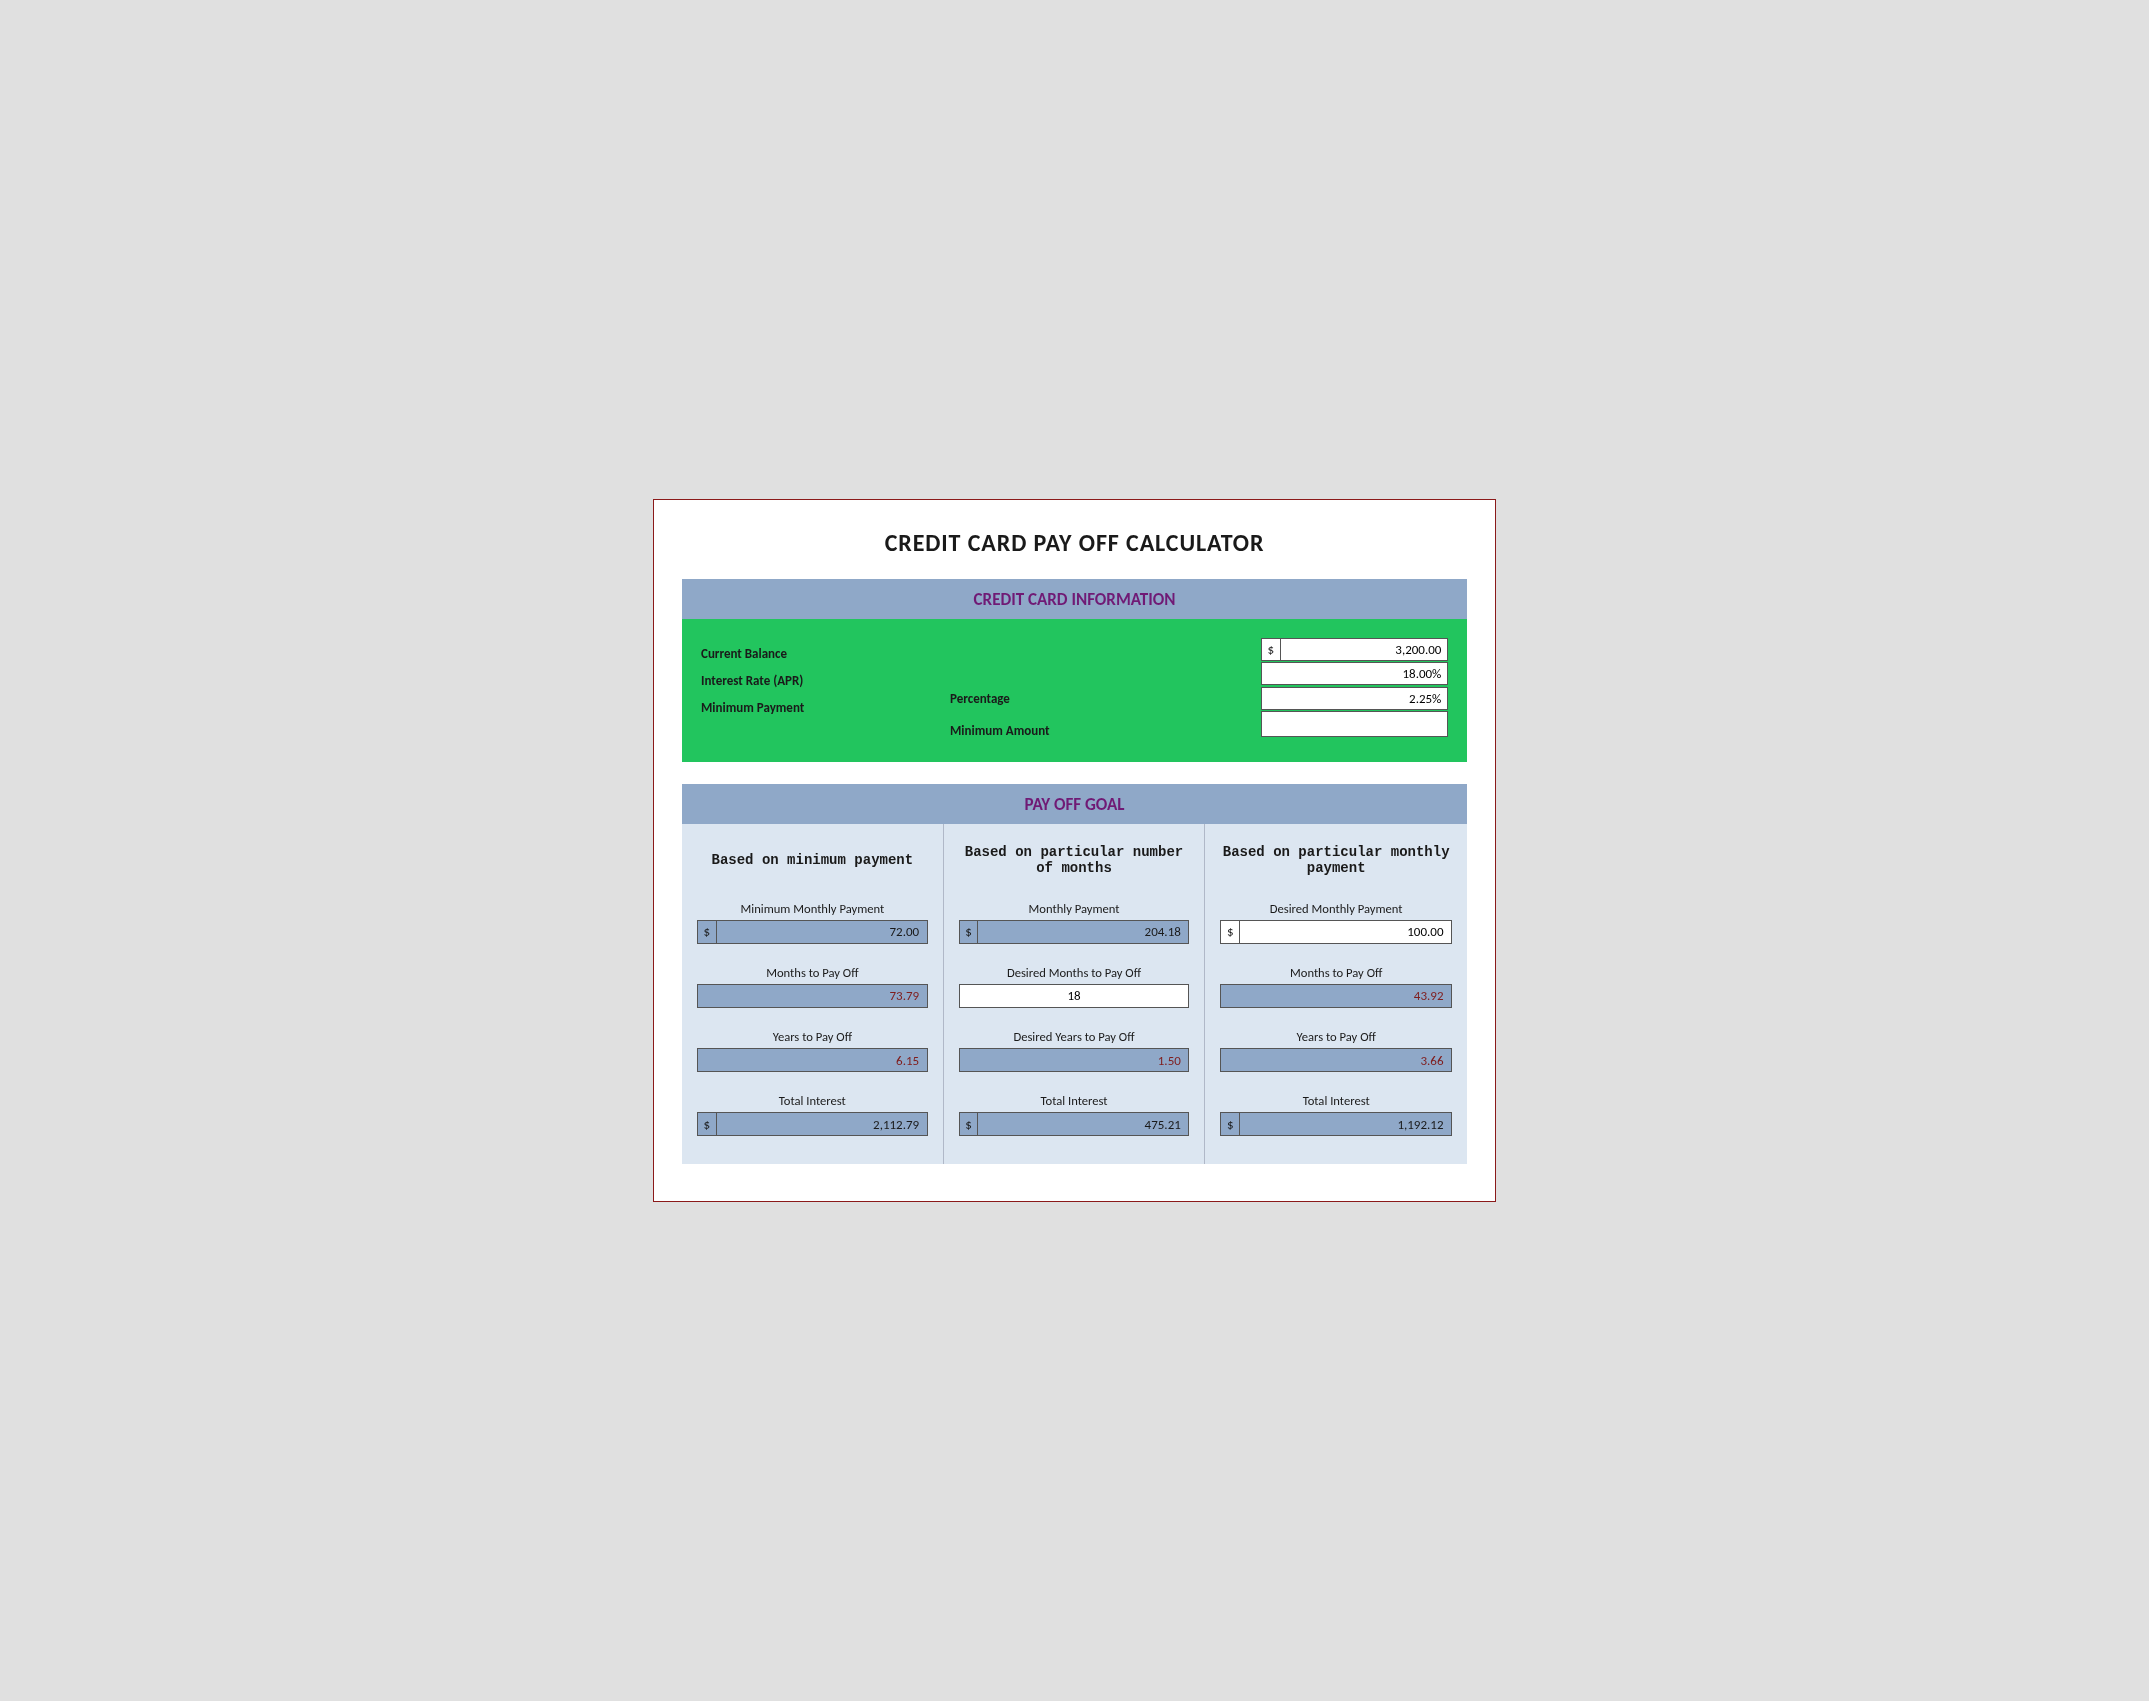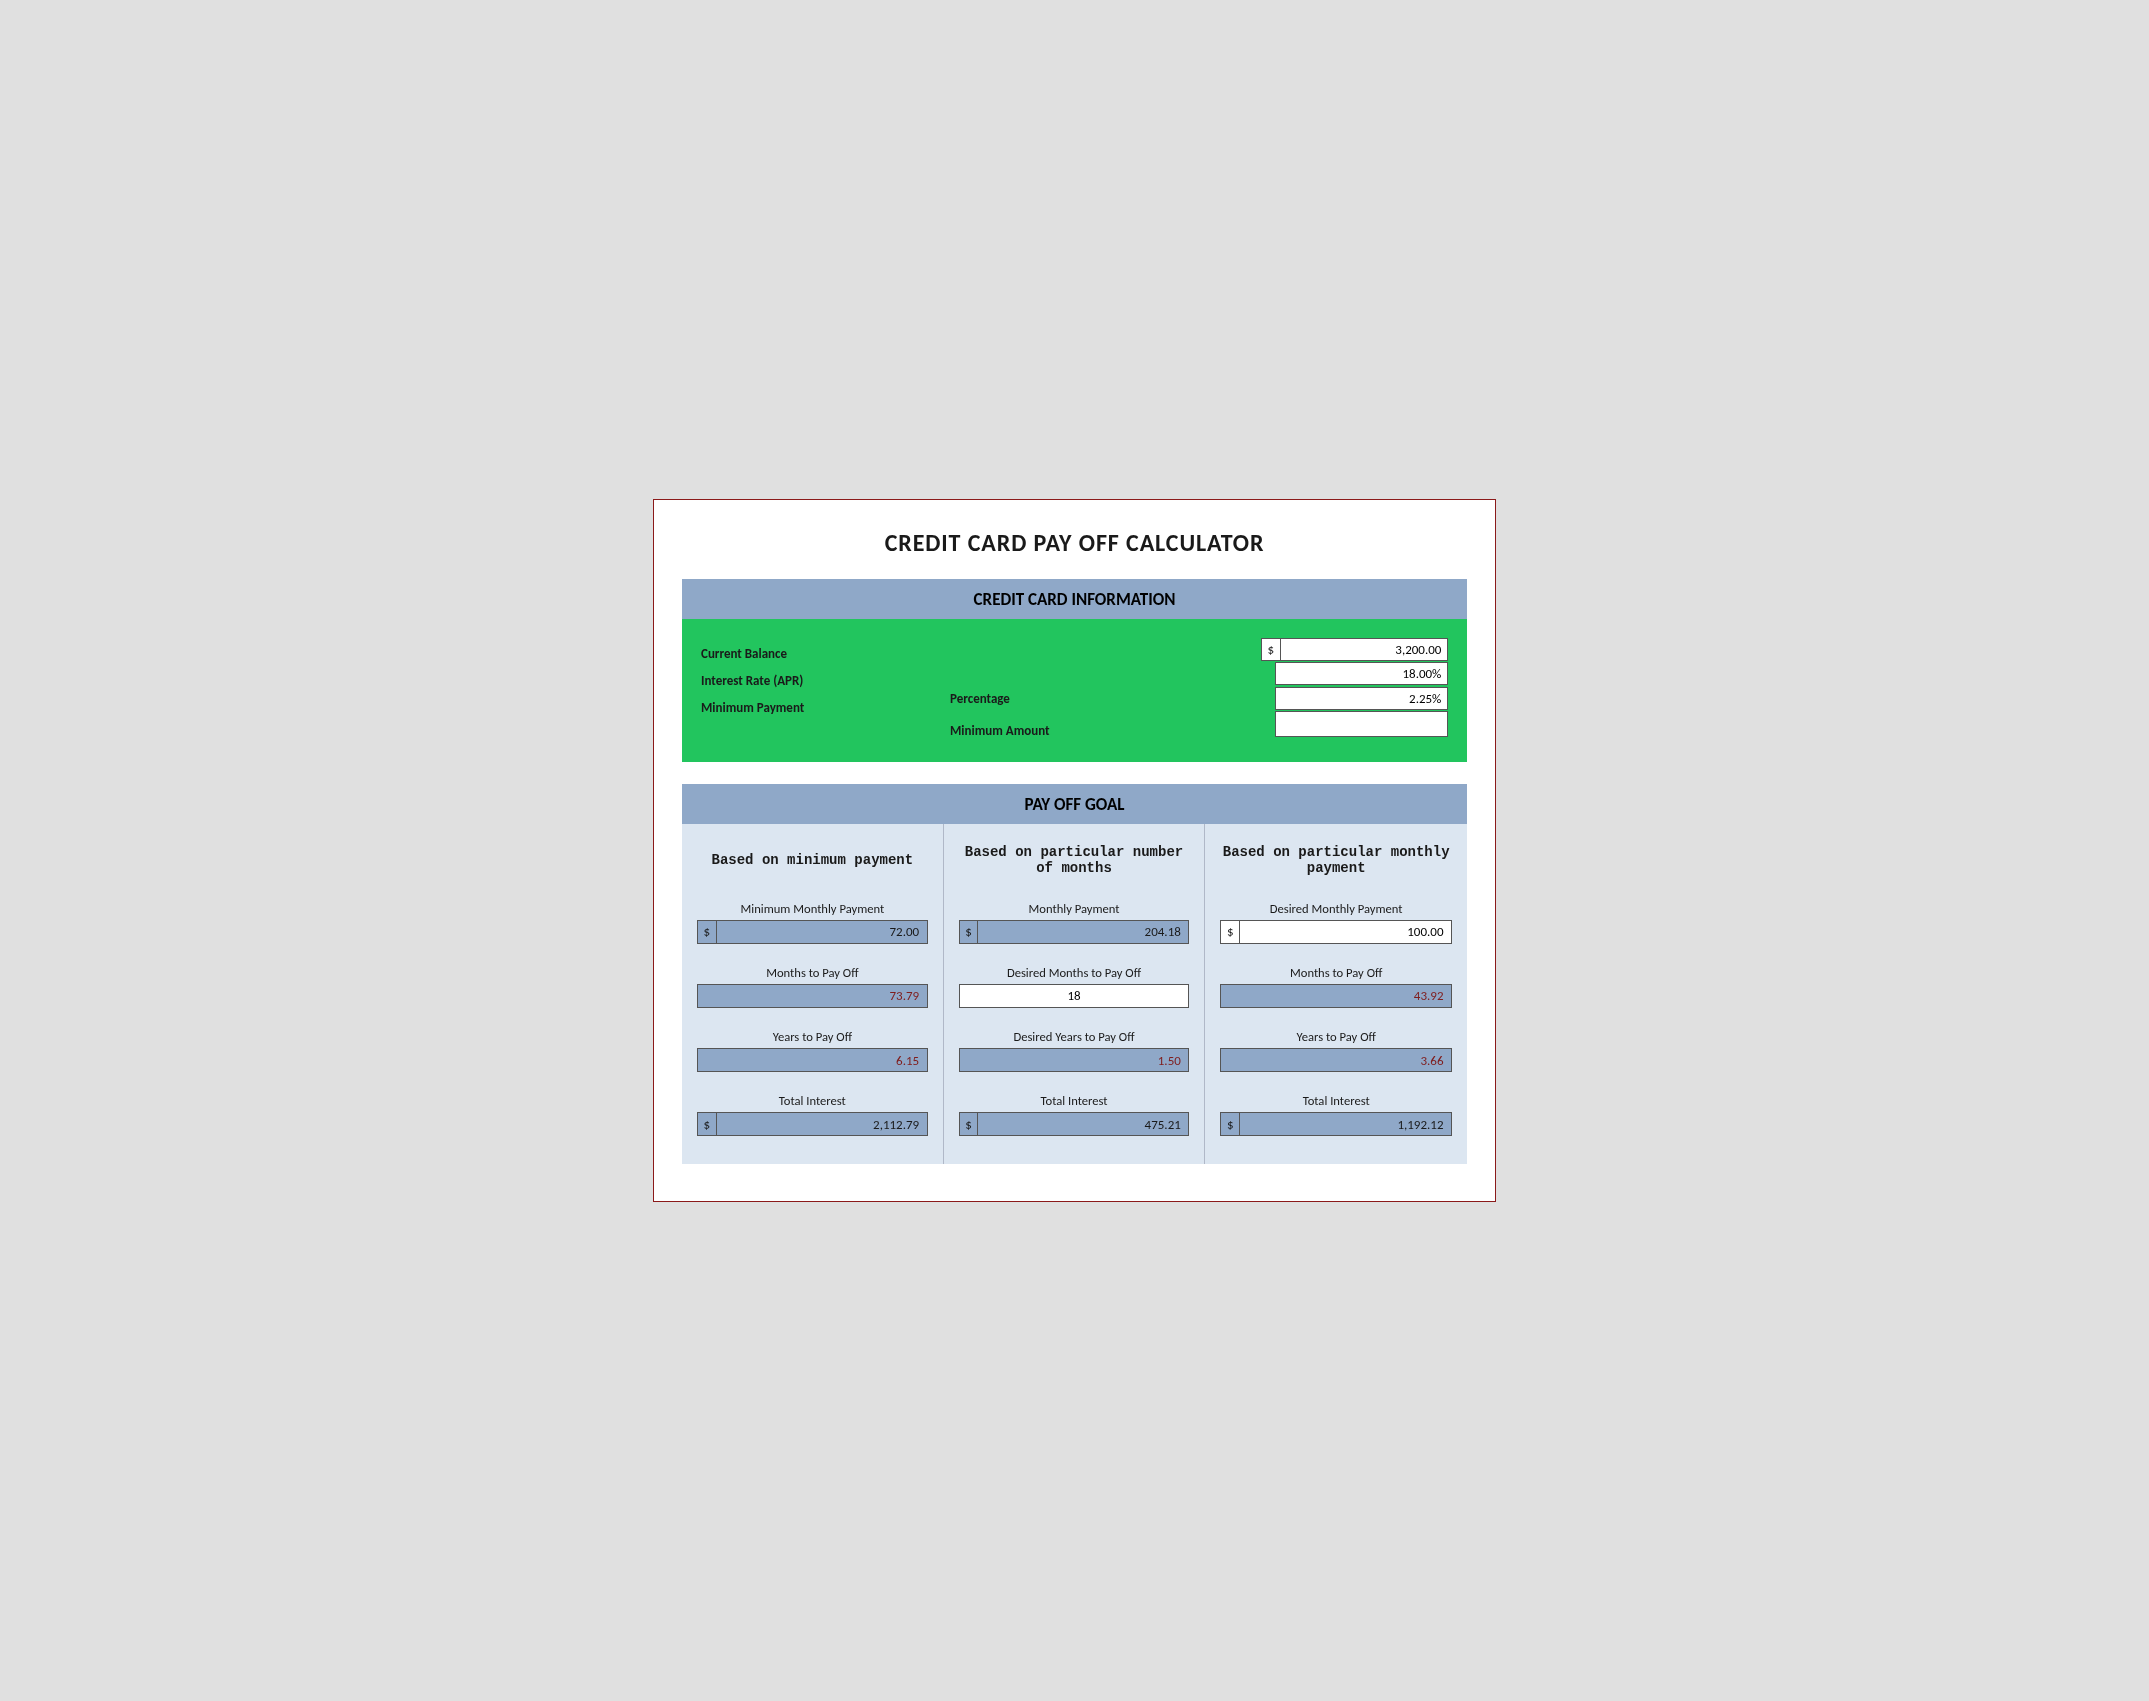--- a/index.html
+++ b/index.html
@@ -32,21 +32,21 @@
       margin-bottom: 22.5px;
       letter-spacing: 0.9px;
     }
 
     .section-header {
       background: #8fa8c8;
       text-align: center;
       padding: 9.4px;
       font-size: 17px;
       font-weight: 900;
-      color: #000000;
+      color: #701a75;
       margin-bottom: 0;
     }
 
     .credit-info-section {
       background: #22c55e;
       padding: 19px 19px 19px 19px;
       margin-bottom: 22.5px;
     }
 
     .credit-info-grid {
@@ -91,21 +91,21 @@
       gap: 1.9px;
       align-items: flex-end;
     }
 
     .input-field {
       border: 0.9px solid #555;
       background: #ffffff;
       padding: 2.8px 5.6px;
       font-size: 13px;
       text-align: right;
-      width: 173px;
+      width: 187px;
     }
 
     .input-field-with-dollar {
       display: flex;
       align-items: center;
       border: 0.9px solid #555;
       background: #ffffff;
       width: 187px;
     }
 

